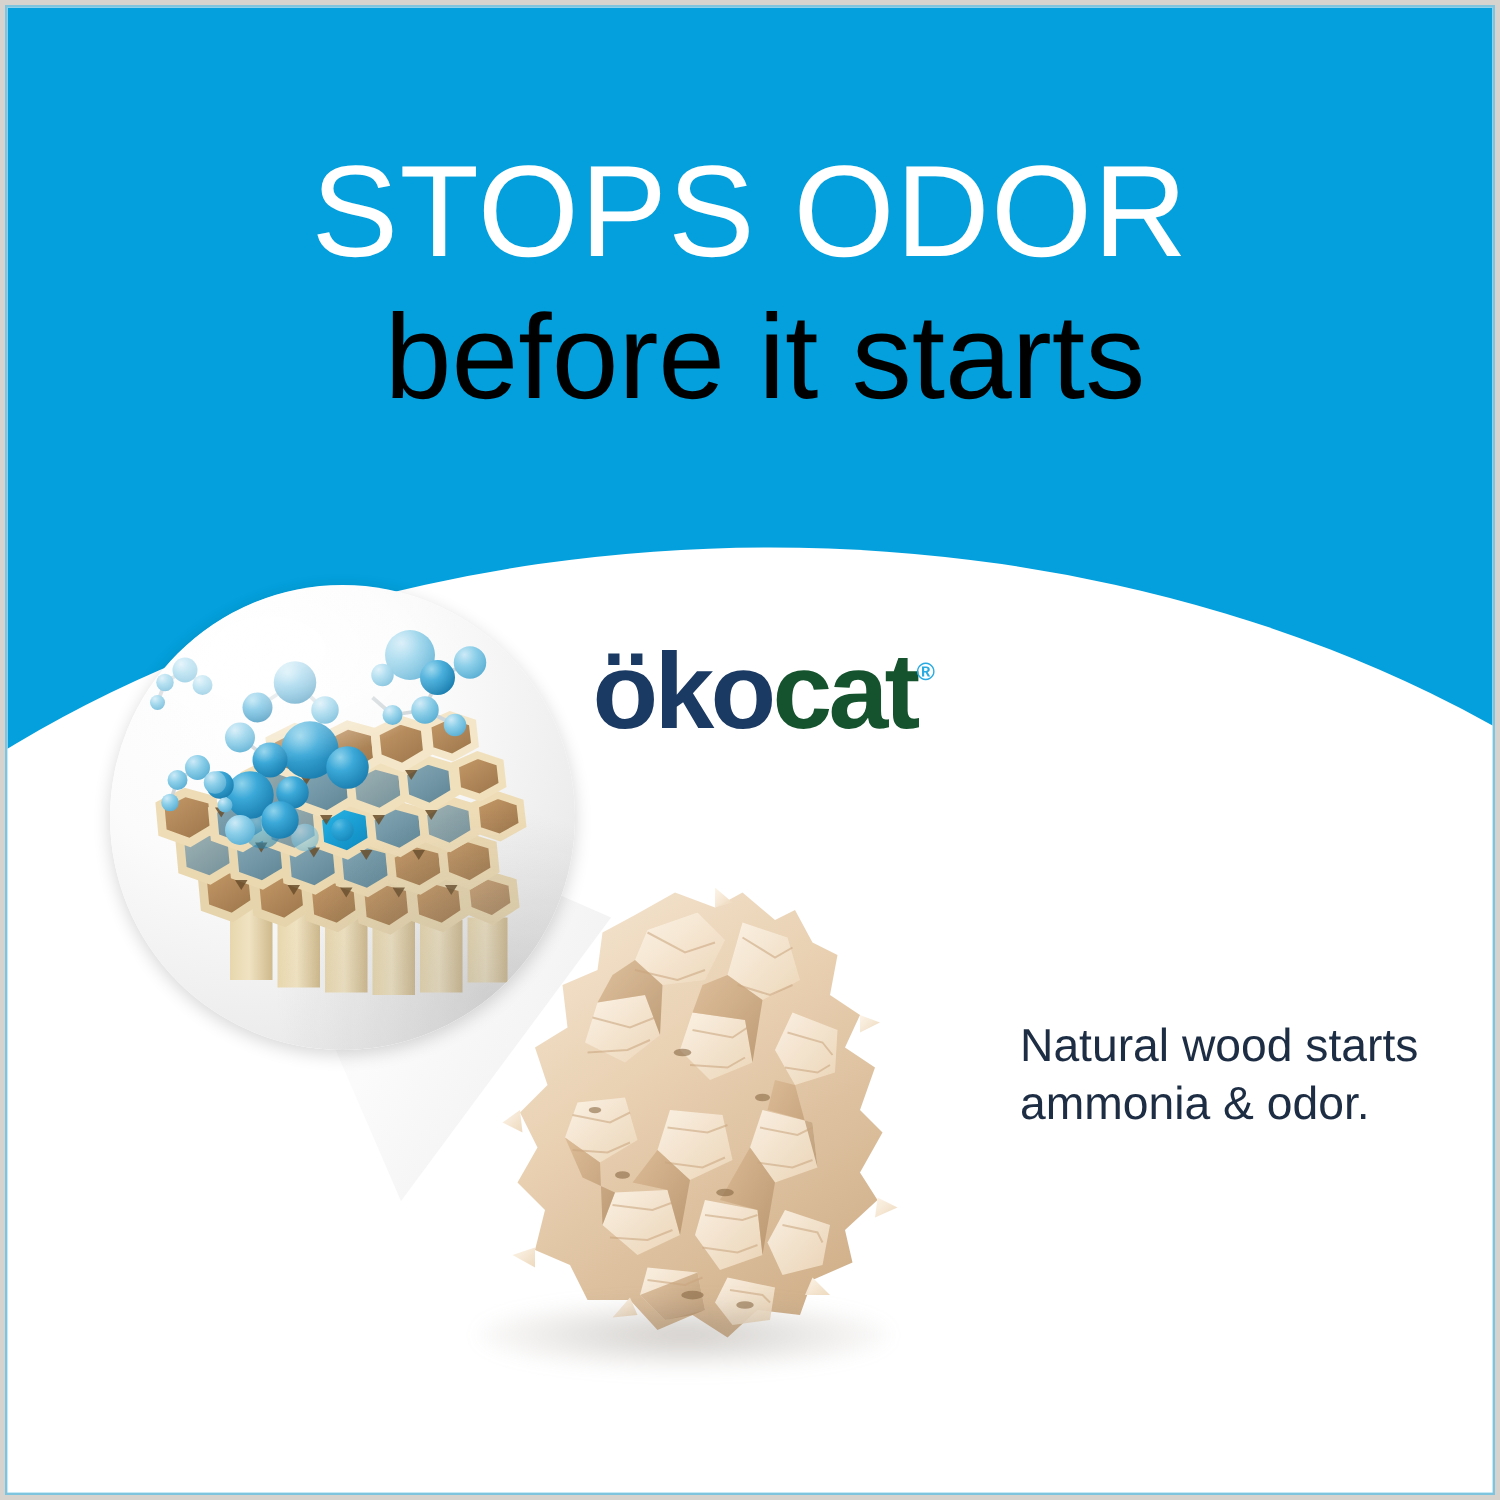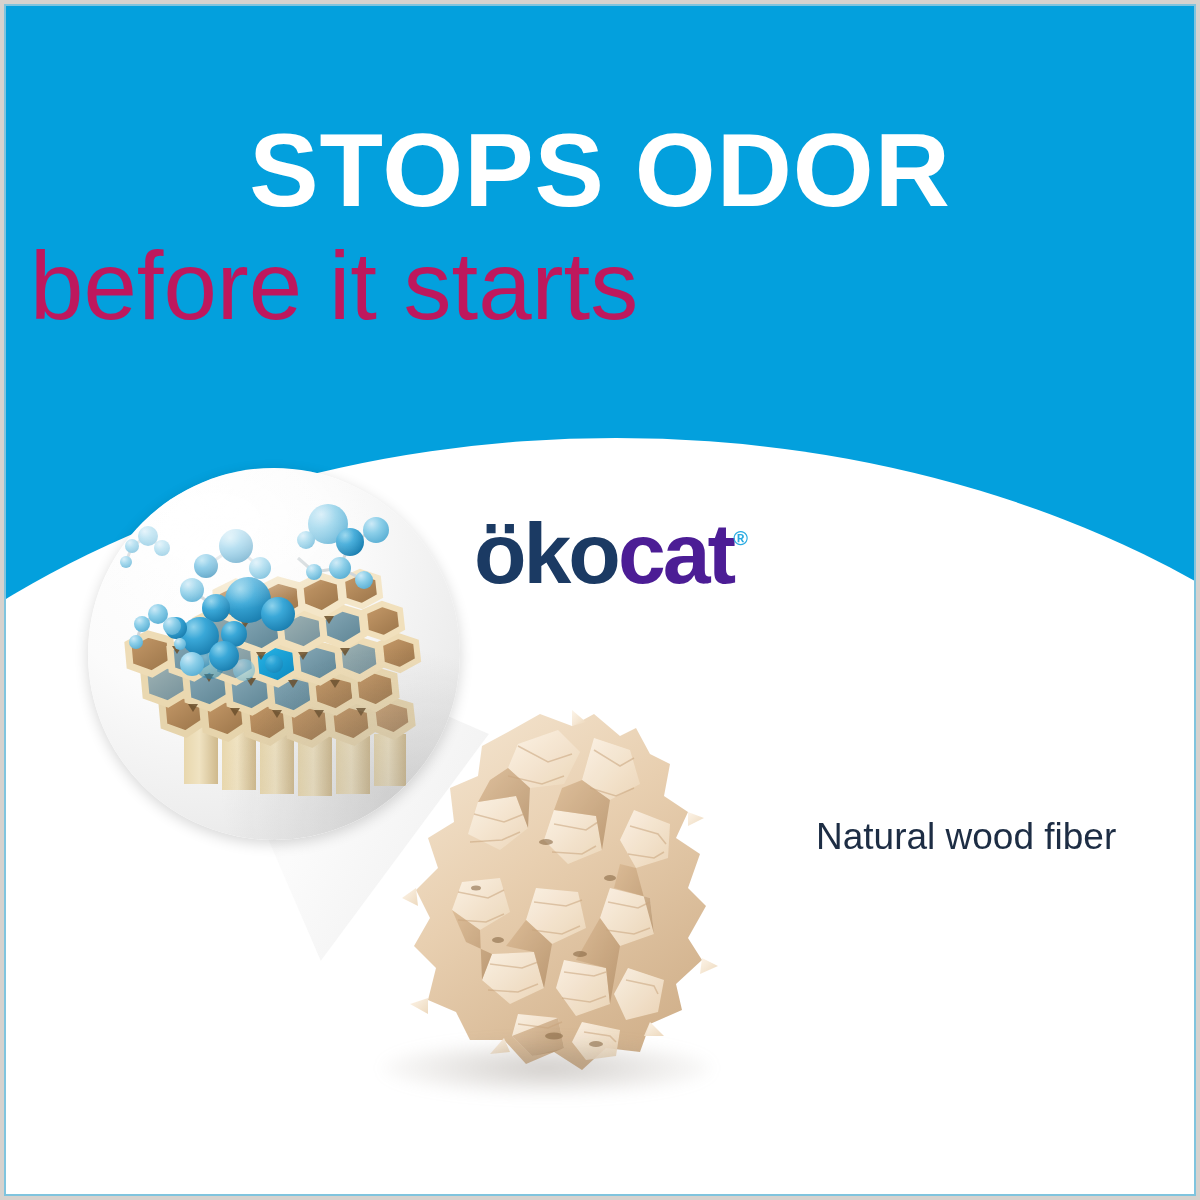--- a/index.html
+++ b/index.html
@@ -44,31 +44,31 @@
     border-radius: 50% 50% 0 0 / 46% 46% 0 0;
   }
   
   .headline {
     position: absolute;
     left: 0; right: 0;
     top: 112px;
     text-align: center;
     color: #ffffff;
     font-size: 104px;
-    font-weight: 700;
+    font-weight: 400;
     letter-spacing: 1px;
     line-height: 1.0;
     white-space: nowrap;
   }
   .subhead {
     position: absolute;
     left: 0; right: 0;
     top: 228px;
-    text-align: left;
-    color: #be185d;
+    text-align: center;
+    color: #000000;
     font-size: 96px;
     font-weight: 300;
     letter-spacing: 0px;
     line-height: 1.08;
     white-space: nowrap;
     padding-left: 24px;
   }
   
   .cone {
     position: absolute;
@@ -108,21 +108,21 @@
     position: absolute;
     left: 452px;
     top: 504px;
     font-size: 86px;
     font-weight: 700;
     letter-spacing: -3px;
     line-height: 1;
     white-space: nowrap;
   }
   .logo .oko { color: #1b3a63; margin-left: 16px; }
-  .logo .cat { color: #4c1d95; }
+  .logo .cat { color: #14532d; }
   .logo .reg {
     color: #29abe2;
     font-size: 20px;
     font-weight: 700;
     vertical-align: 38px;
     letter-spacing: 0;
   }
   
   .body-copy {
     position: absolute;
@@ -461,17 +461,18 @@
           <path d="M146,346 L132,362 L152,360 Z"></path>
           <path d="M344,266 L360,274 L342,282 Z"></path>
           <path d="M330,120 L346,126 L330,134 Z"></path>
           <path d="M214,34 L214,18 L228,30 Z"></path>
           <path d="M292,330 L306,344 L286,344 Z"></path>
         </g>
       </svg>
     </div>
 
     <div class="body-copy">
-      <span>Natural wood fiber</span>
+      <span>Natural wood starts</span>
+      <span>ammonia &amp; odor.</span>
     </div>
 
   </div>
 </div>
 
 </body></html>

